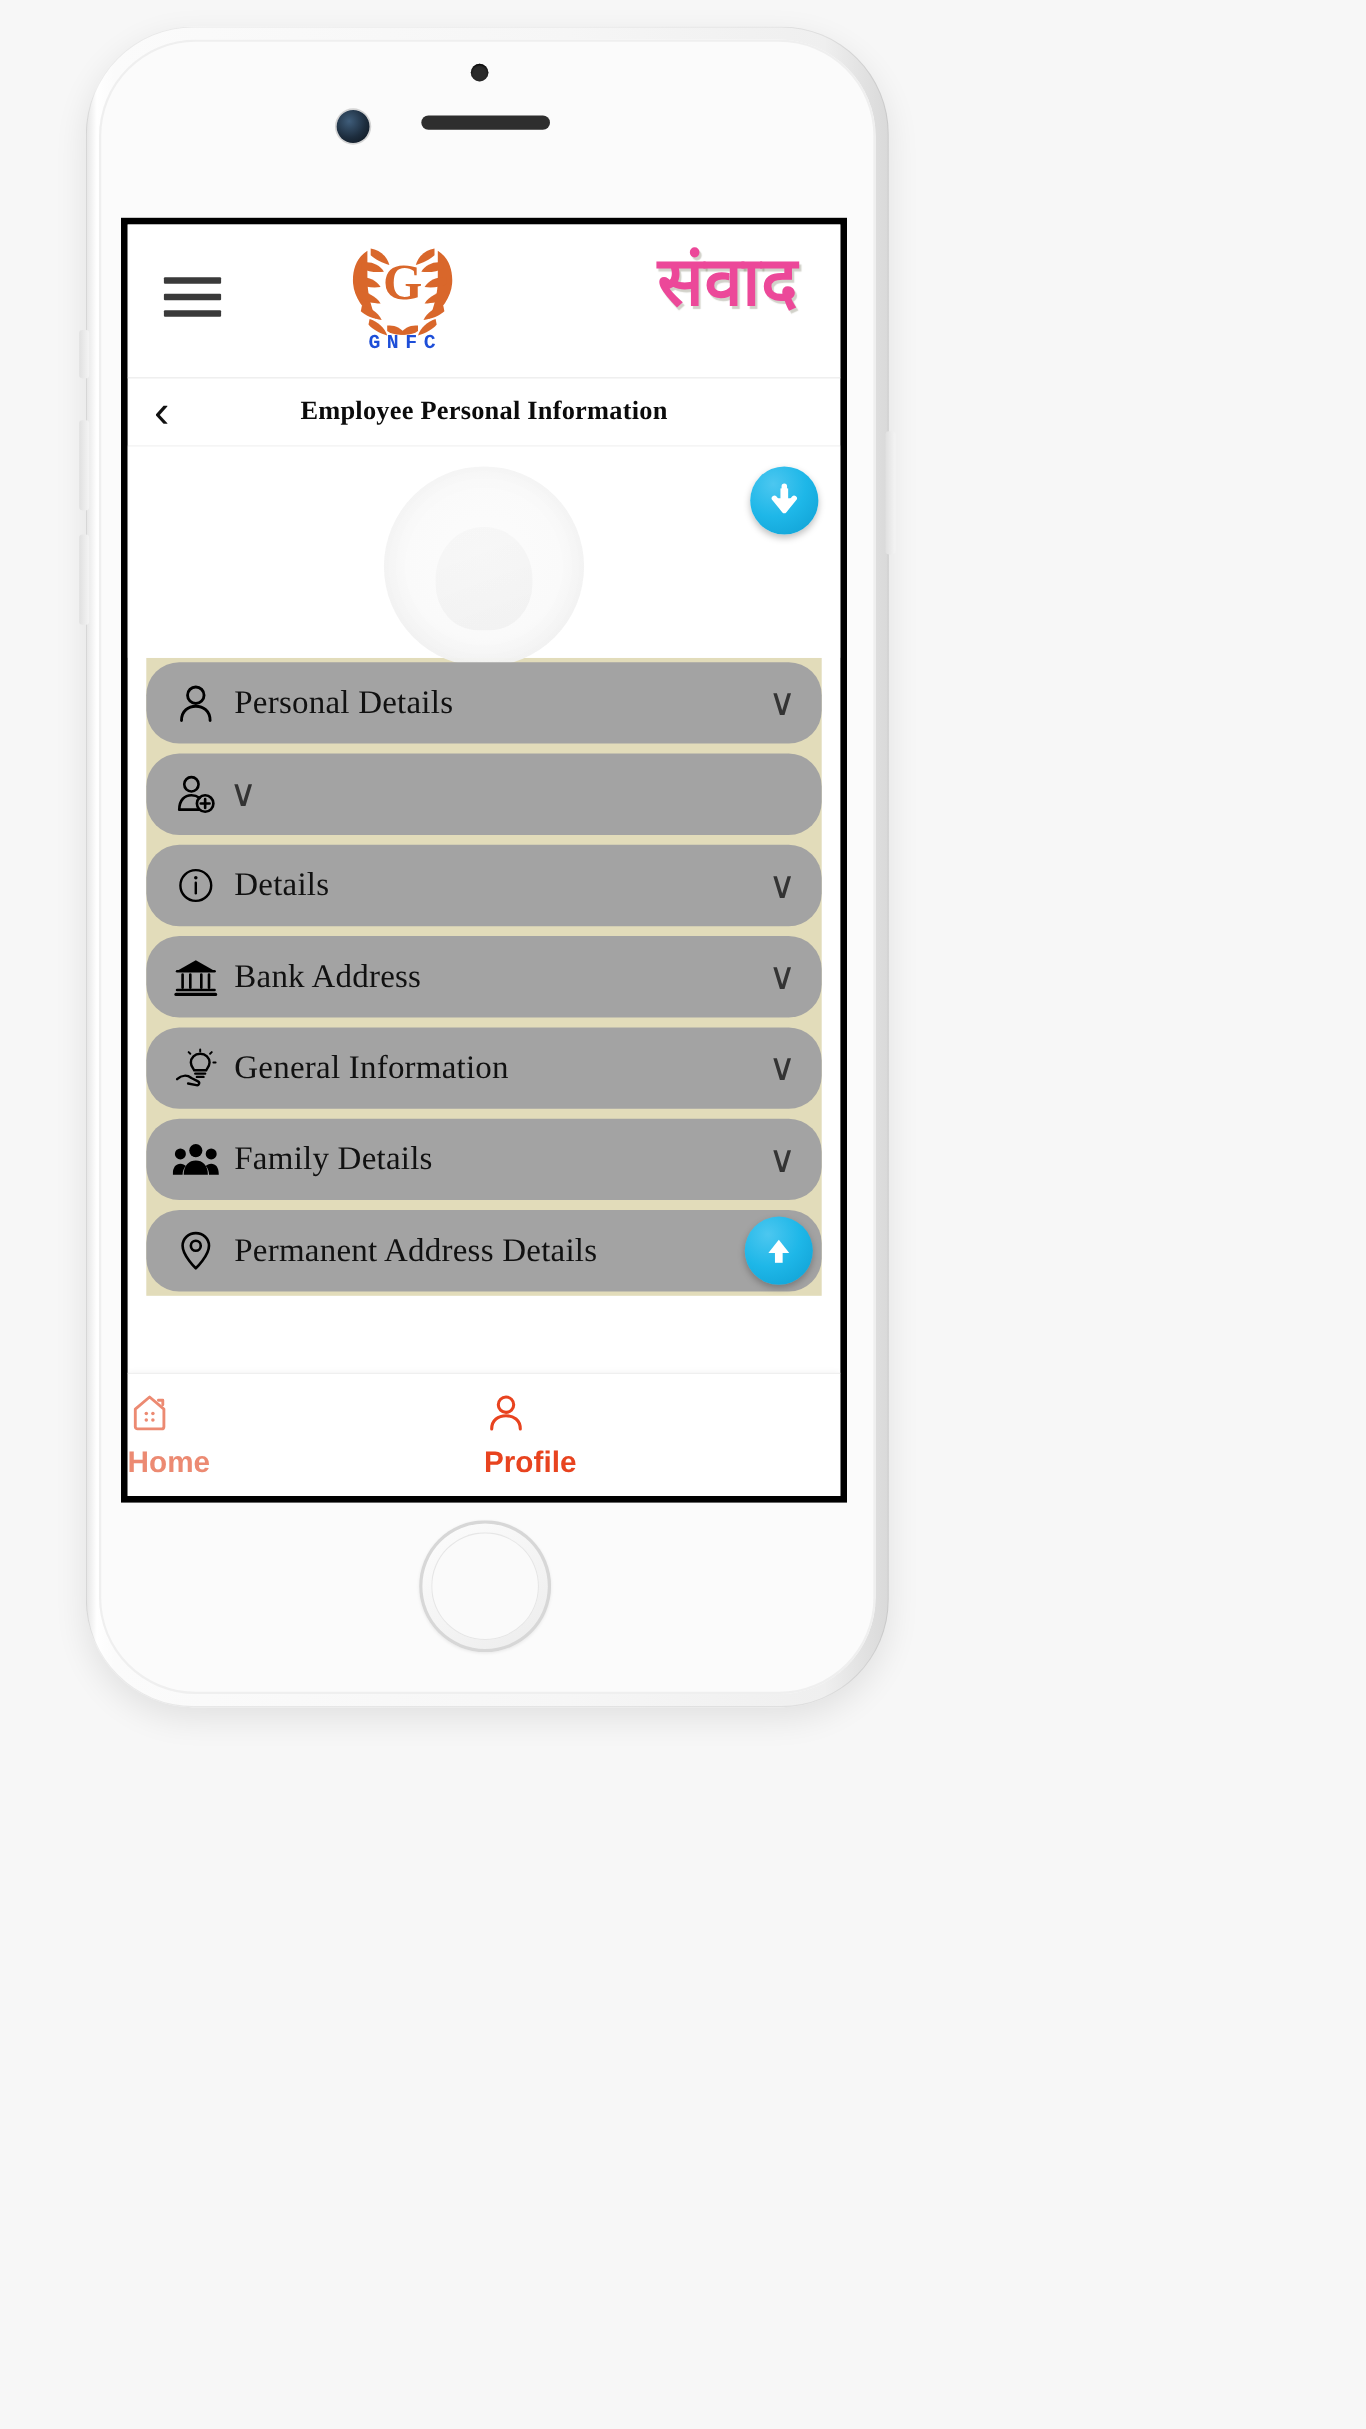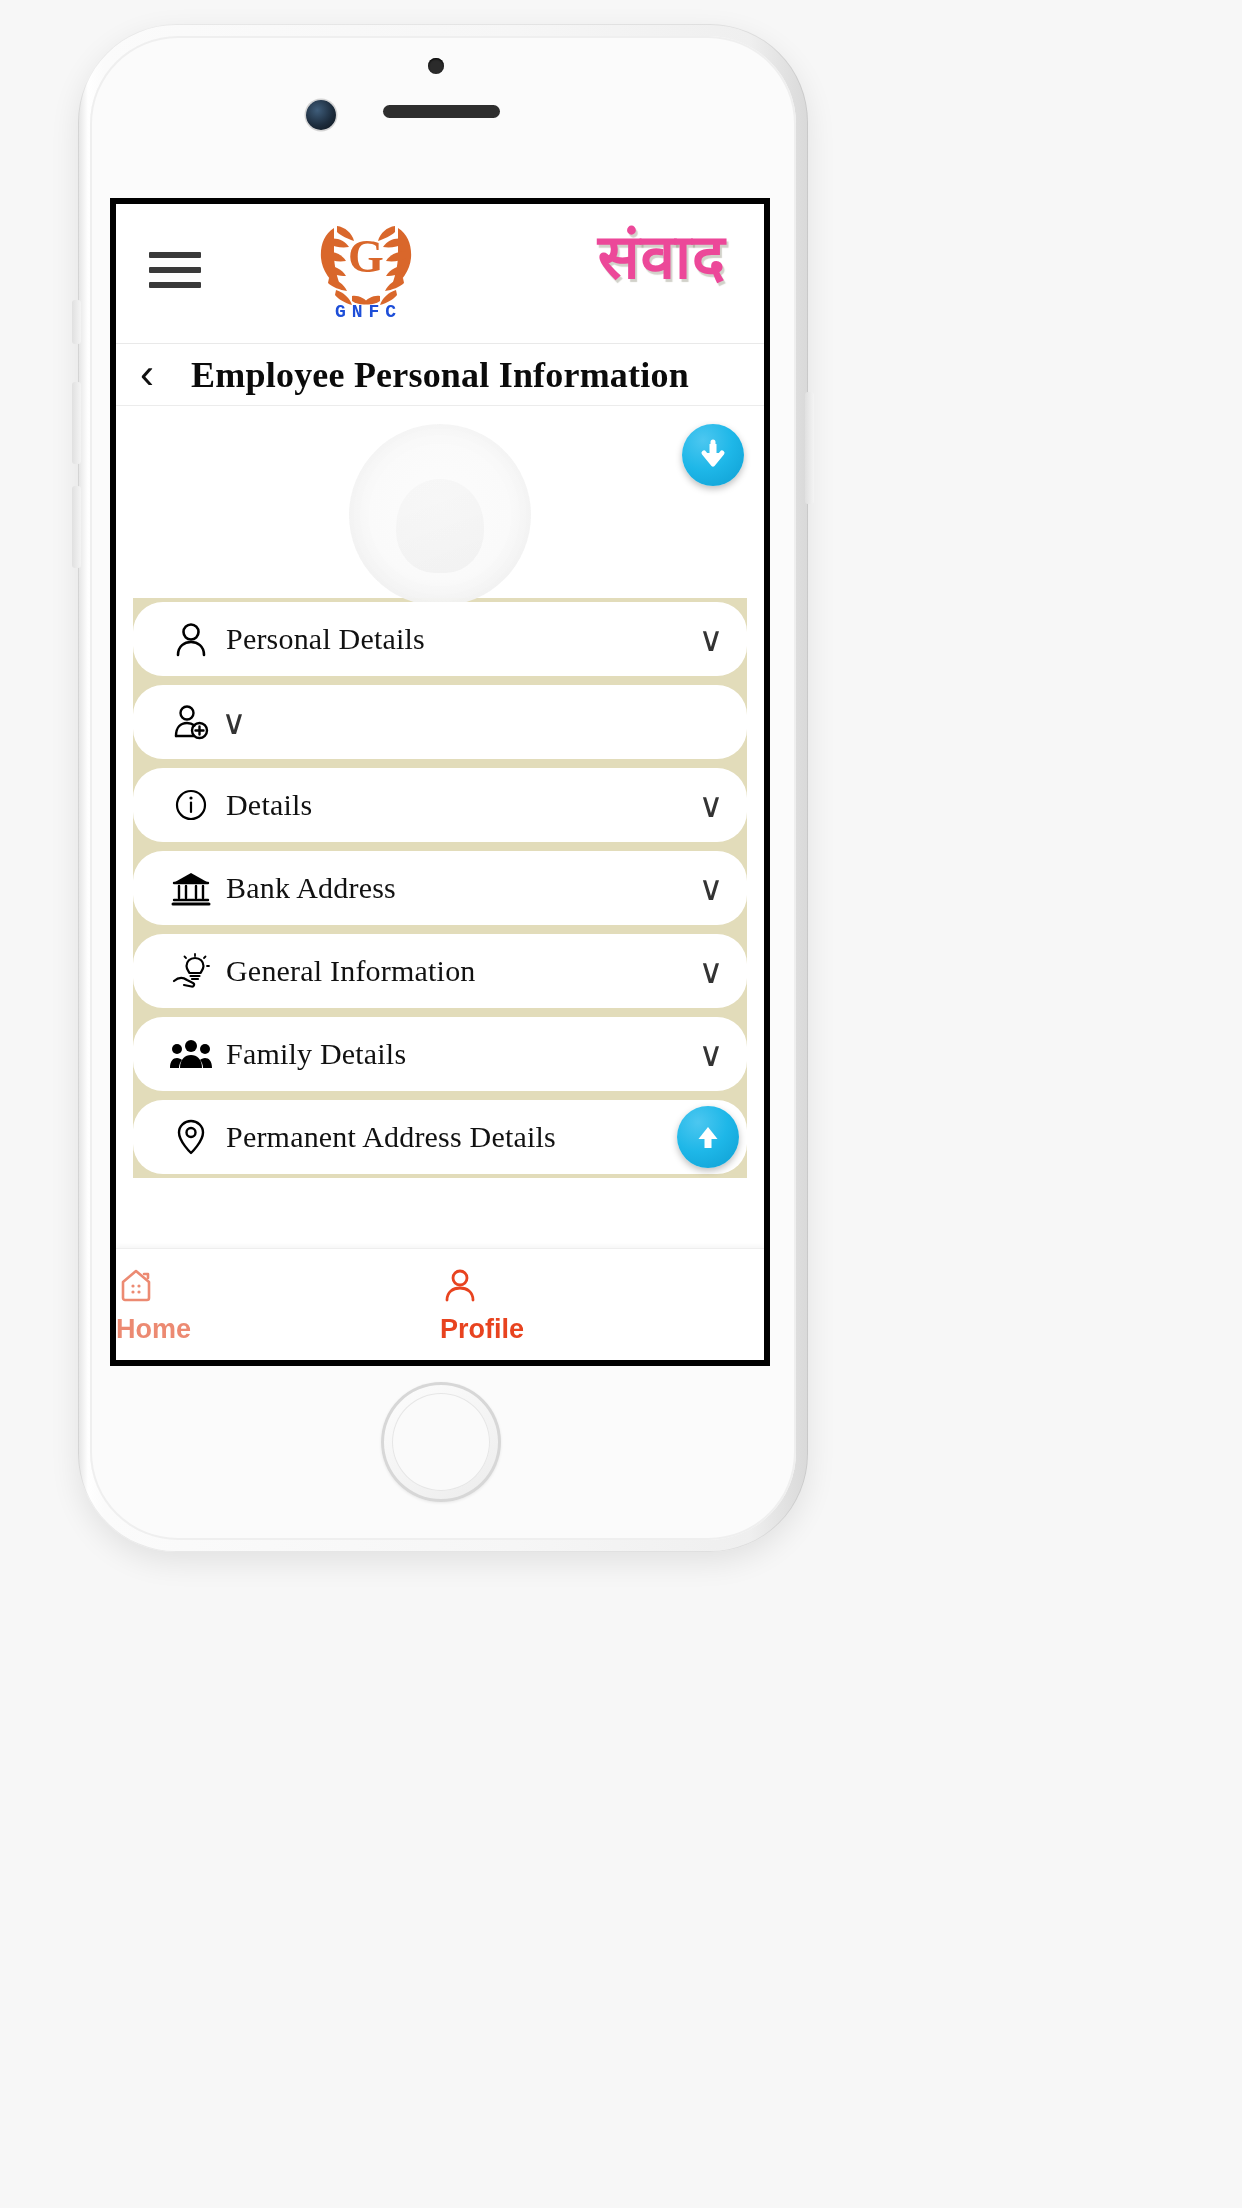--- a/index.html
+++ b/index.html
@@ -192,21 +192,21 @@
     text-align: center;
     font-family: "Liberation Sans", sans-serif;
     font-weight: 300;
     cursor: pointer;
   }
   .page-title {
     width: 100%;
     text-align: center;
     font-family: "Liberation Serif", serif;
     font-weight: 700;
-    font-size: 36px;
+    font-size: 24px;
     color: #0b0b0b;
     letter-spacing: .2px;
   }
 
   
   .photo-zone {
     position: relative;
     height: 192px;
     background: #fff;
   }
@@ -246,24 +246,24 @@
 
   
   .acc-wrap {
     margin: 0 17px 0 17px;
     background: #e2dcba;
     padding: 4px 0 4px 0;
   }
   .acc-row {
     position: relative;
     height: 74px;
-    background: #ffffff;
+    background: #a3a3a3;
     display: flex;
     align-items: center;
-    padding: 0 16px 0 35px;
+    padding: 0 16px 0 22px;
     cursor: pointer;
     border-radius: 30px;
   }
   .acc-row + .acc-row { margin-top: 9px; }
 
   .acc-icon {
     width: 46px;
     min-width: 46px;
     height: 44px;
     display: flex;

